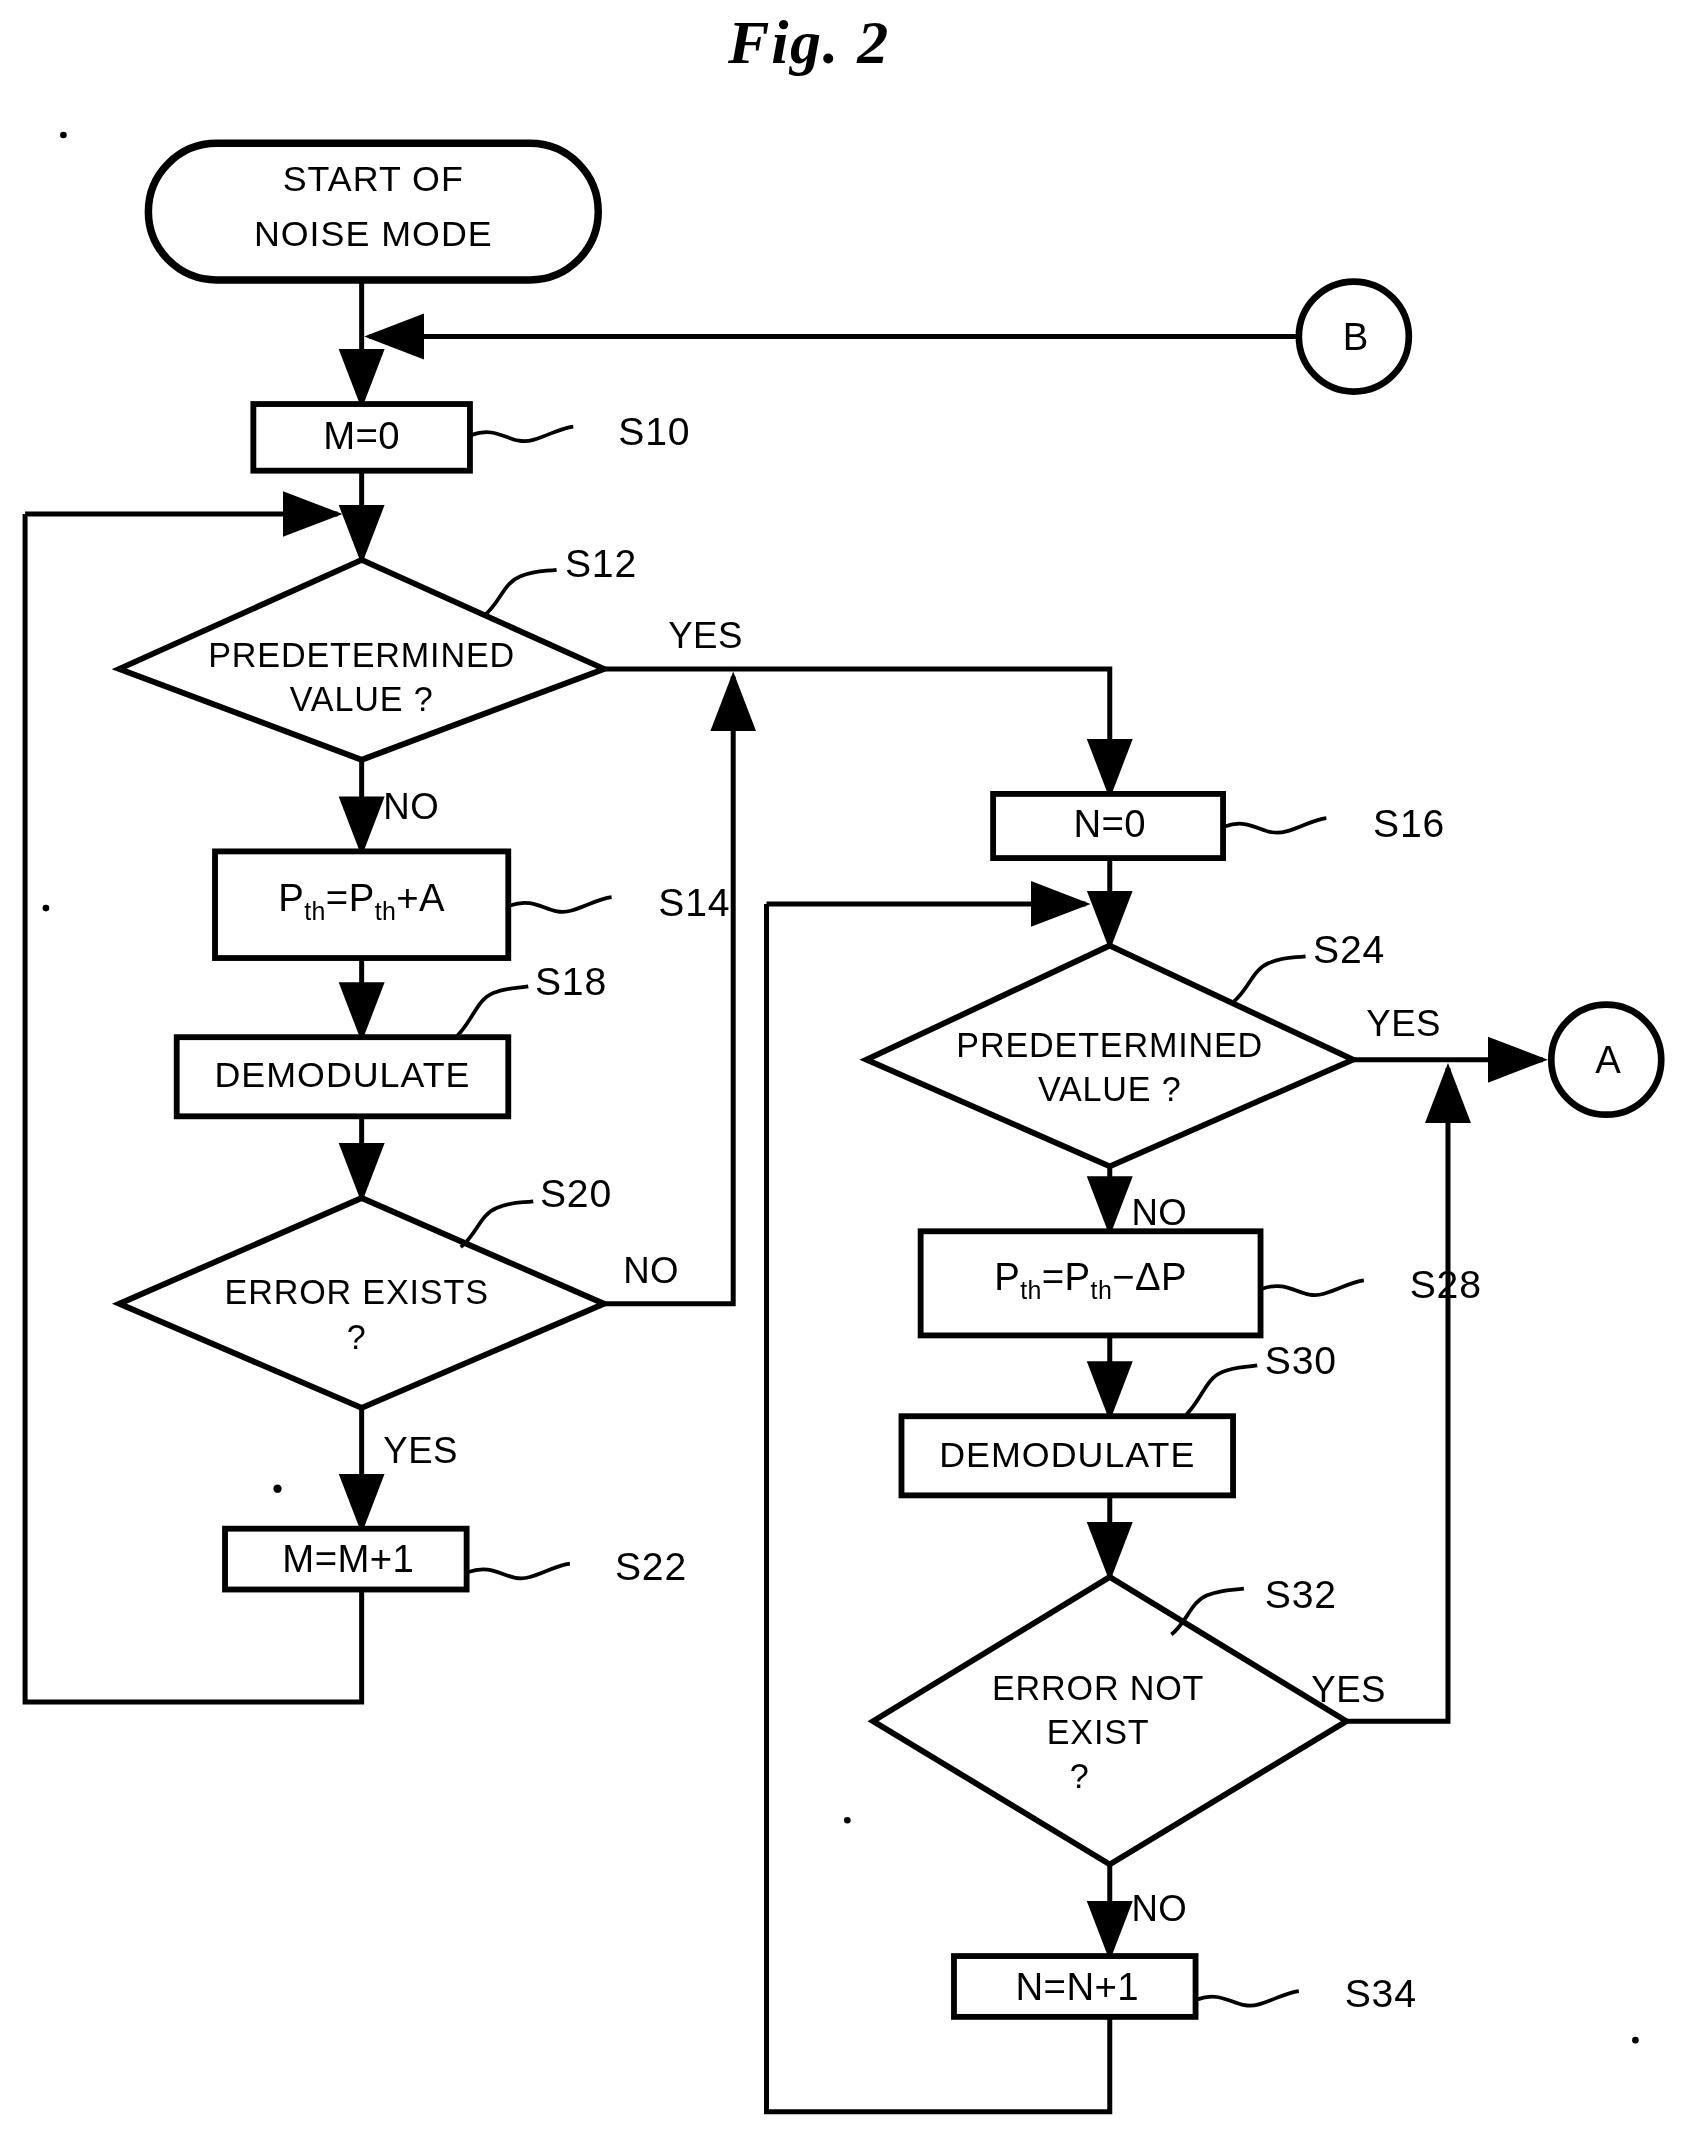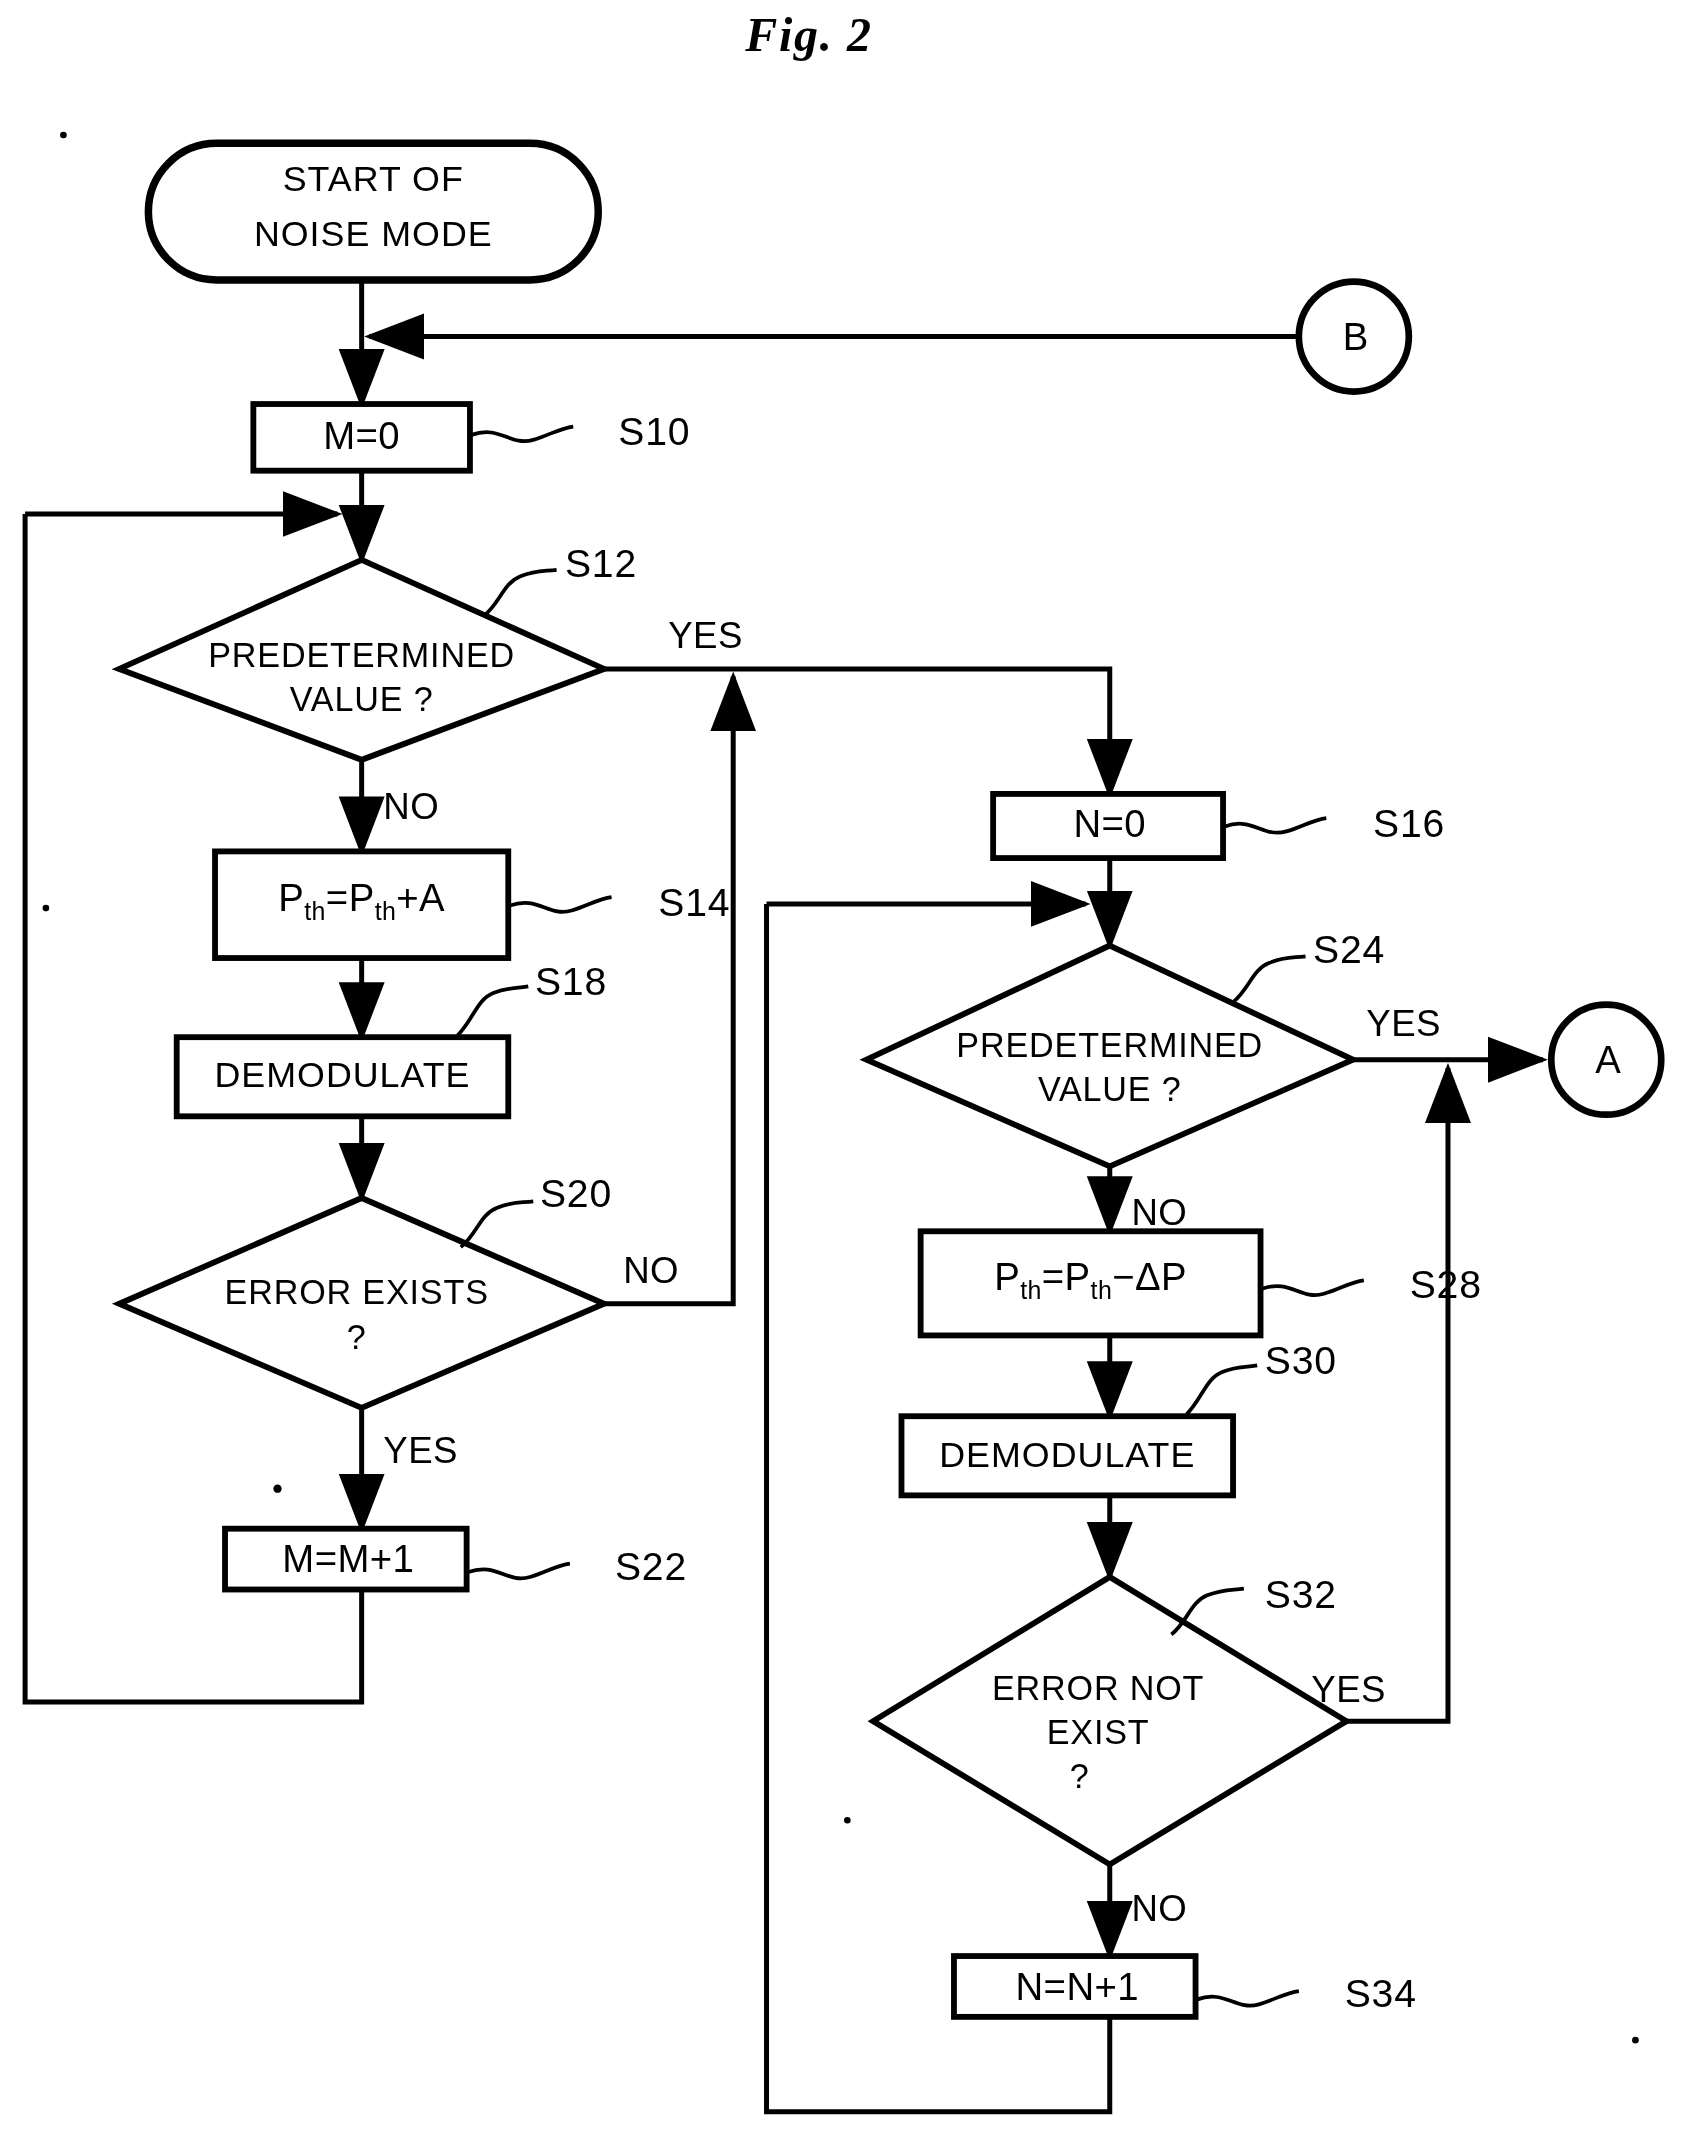--- a/index.html
+++ b/index.html
@@ -19,21 +19,21 @@
   }
   #figure-title {
     position: absolute;
     left: 0;
     top: 6.7px;
     width: 1618px;
     text-align: center;
     font-family: "Liberation Serif", serif;
     font-style: italic;
     font-weight: 700;
-    font-size: 48px;
+    font-size: 62px;
     letter-spacing: 1.7px;
     color: #000;
   }
   svg#flow {
     position: absolute;
     left: 0;
     top: 0;
   }
   .node-text {
     font-family: "Liberation Sans", sans-serif;

